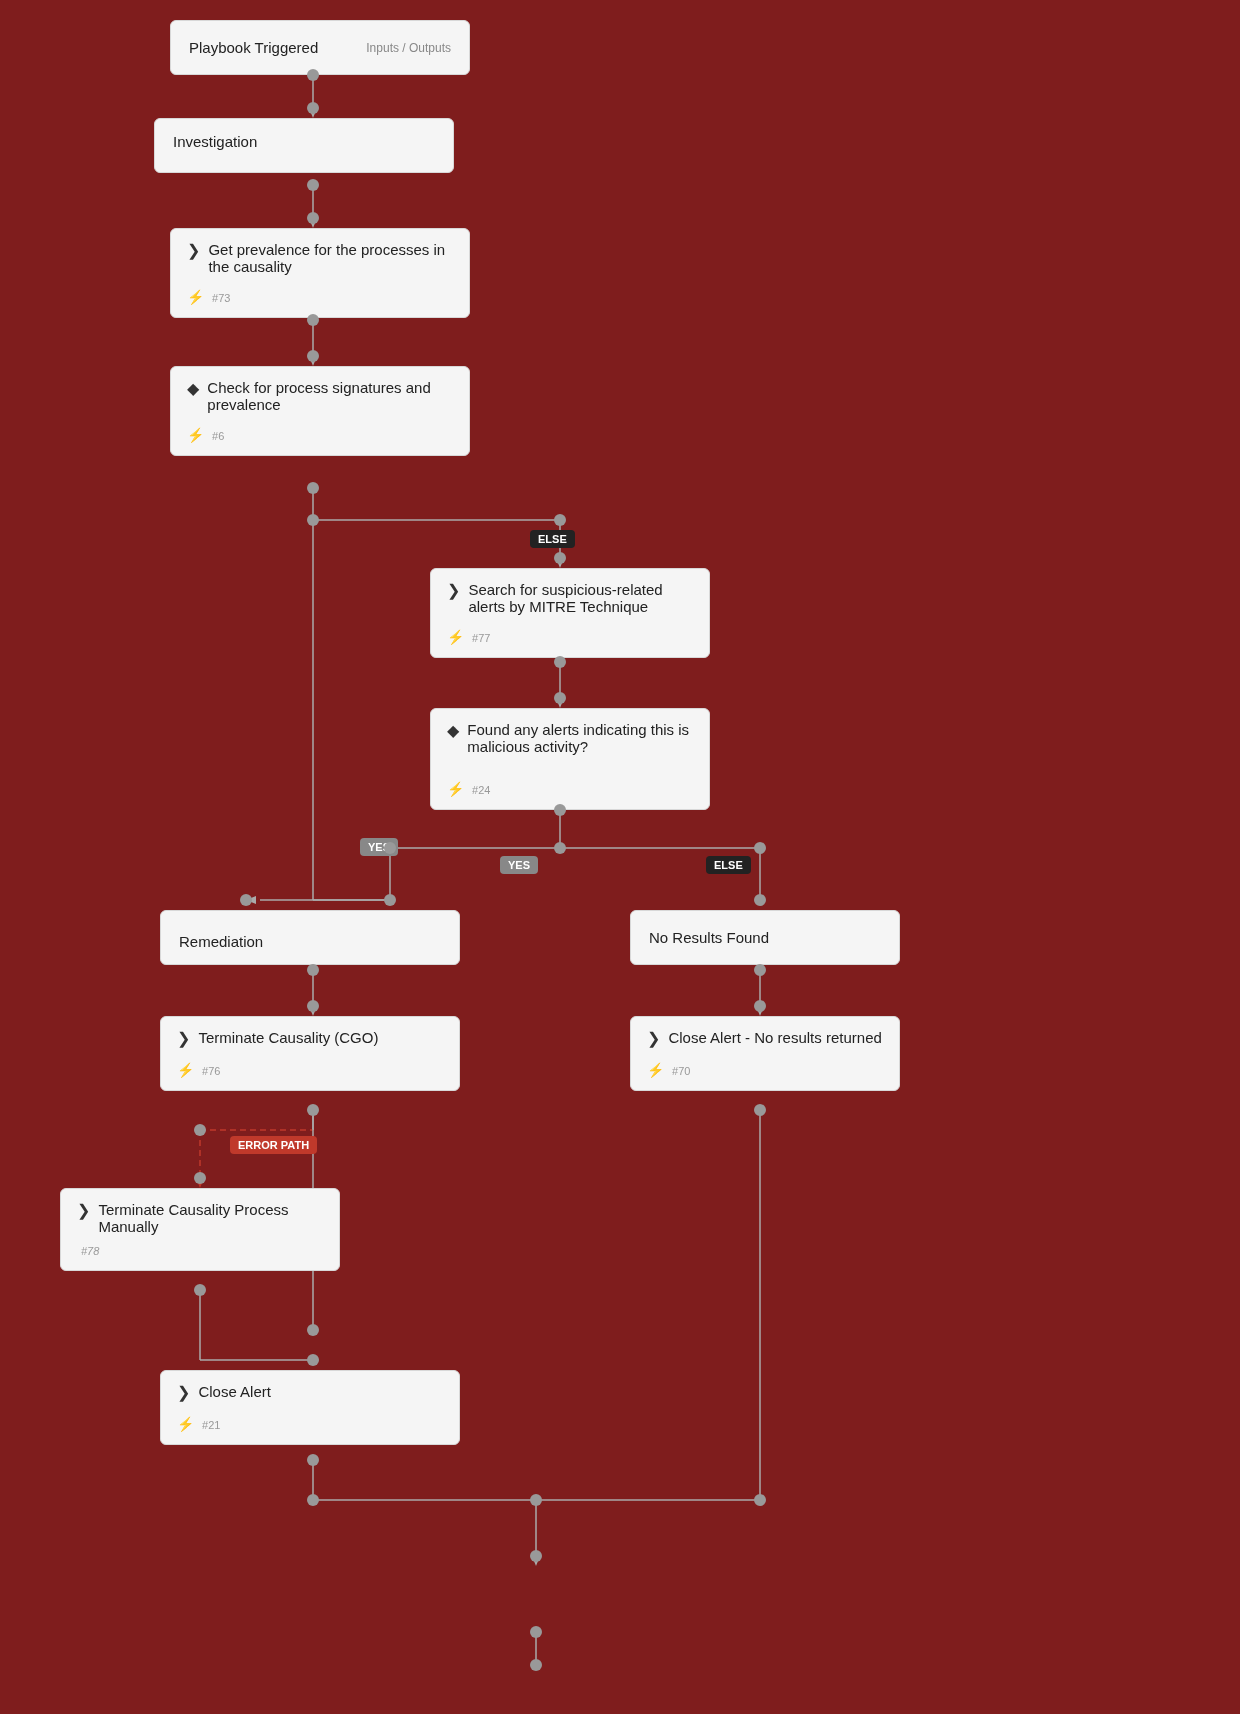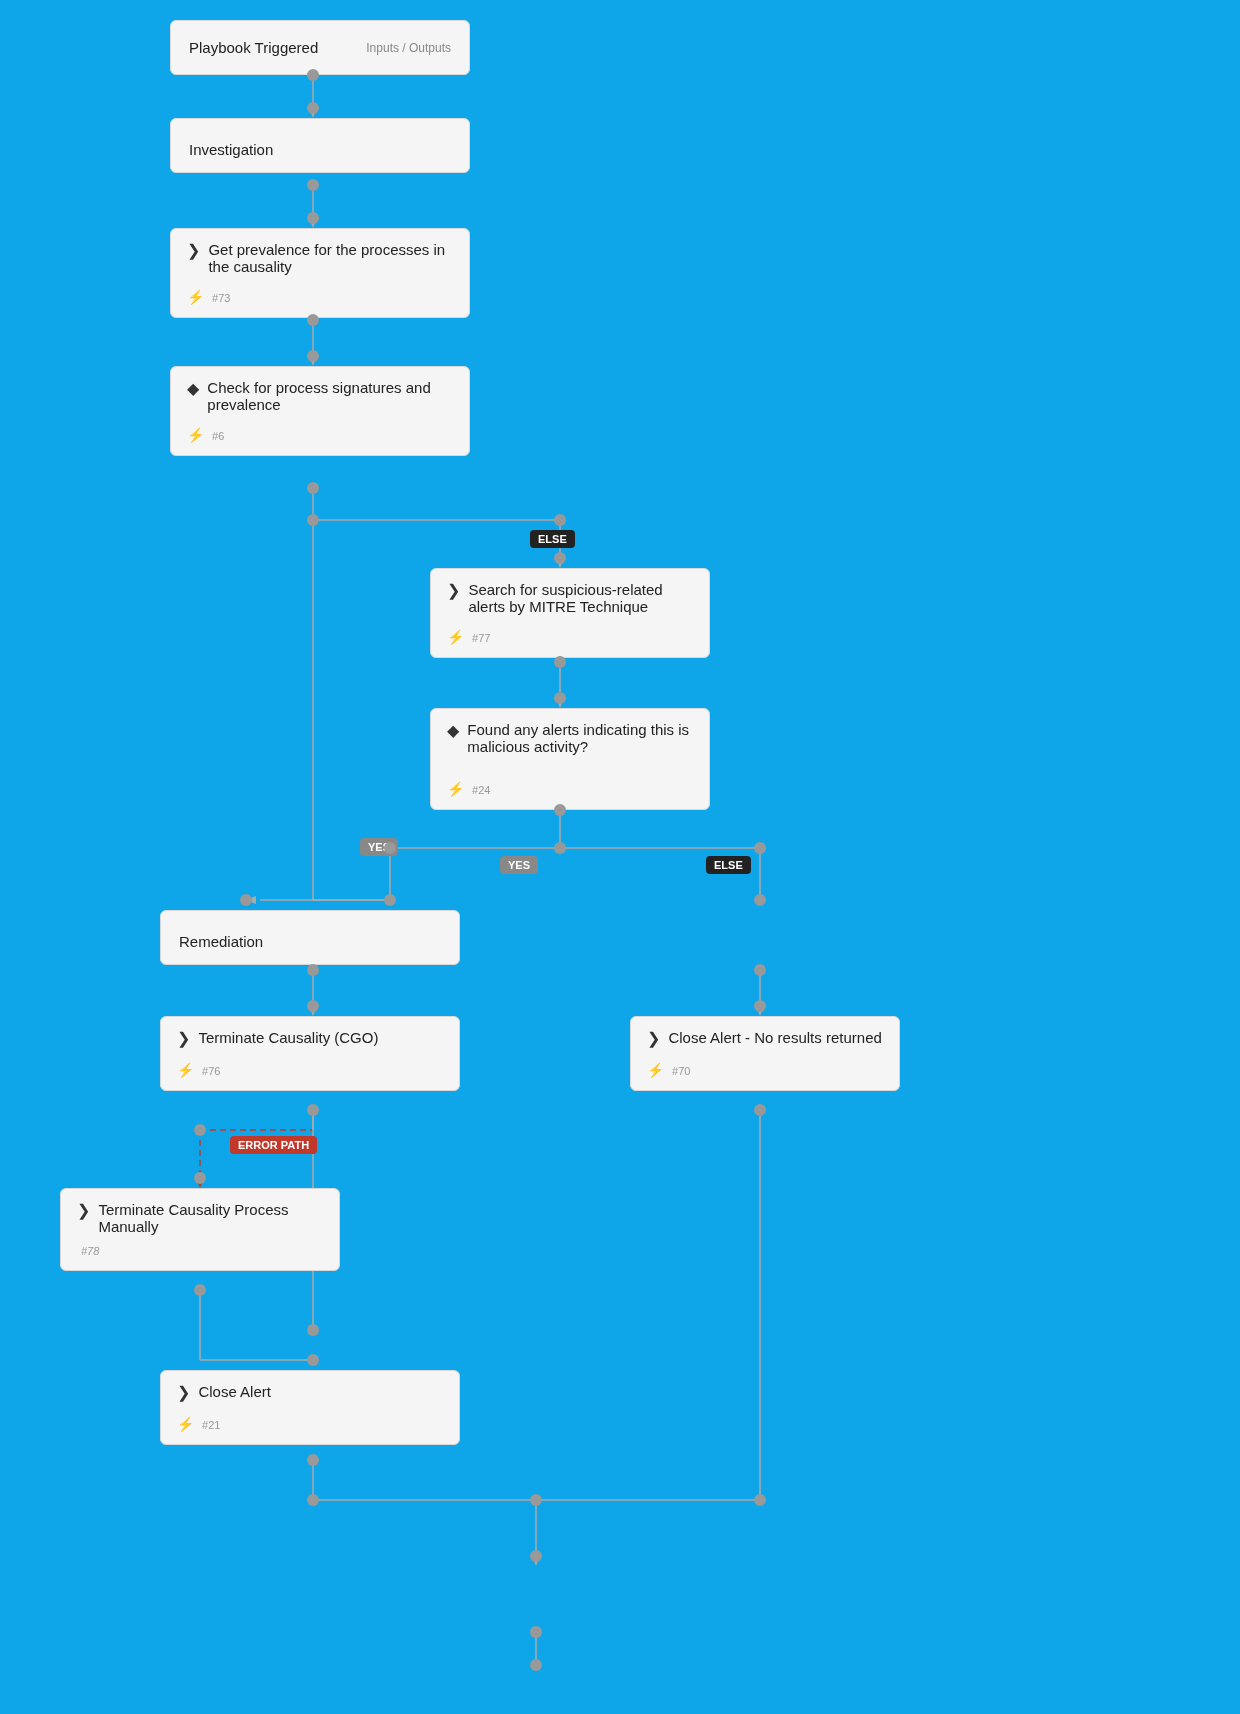--- a/index.html
+++ b/index.html
@@ -7,21 +7,21 @@
       background: #fff;
       font-family: -apple-system, BlinkMacSystemFont, 'Segoe UI', sans-serif;
       font-size: 13px;
       color: #333;
       overflow-x: auto;
     }
     .canvas {
       position: relative;
       width: 1240px;
       min-height: 1714px;
-      background: #0ea5e9;
+      background: #7f1d1d;
     }
     .node {
       position: absolute;
       background: #f5f5f5;
       border: 1px solid #d8d8d8;
       border-radius: 6px;
       padding: 12px 16px;
     }
     .node-title {
       font-size: 15px;
@@ -143,21 +143,21 @@
   </svg>
 
   <div class="node" style="left:170px; top:20px; width:300px; min-height:55px; display:flex; align-items:center; justify-content:space-between; padding:14px 18px;">
     <span class="node-title">Playbook Triggered</span>
     <span style="color:#888; font-size:12px;">Inputs / Outputs</span>
   </div>
 
   <div class="connector-dot" style="left:313px; top:75px;"></div>
   <div class="connector-dot" style="left:313px; top:108px;"></div>
 
-  <div class="node" style="left:170px; top:118px; width:300px; min-height:55px; display:flex; align-items:flex-end; padding:14px 18px;">
+  <div class="node" style="left:154px; top:118px; width:300px; min-height:55px; display:flex; align-items:flex-start; padding:14px 18px;">
     <span class="node-title">Investigation</span>
   </div>
   <div class="connector-dot" style="left:313px; top:185px;"></div>
   <div class="connector-dot" style="left:313px; top:218px;"></div>
 
   <div class="node" style="left:170px; top:228px; width:300px; padding:12px 16px;">
     <div class="node-row">
       <span class="node-icon" style="color:#333; font-size:16px;">❯</span>
       <div>
         <div class="node-title">Get prevalence for the processes in the causality</div>
@@ -231,20 +231,23 @@
   <div class="connector-dot" style="left:390px; top:900px;"></div>
   <div class="connector-dot" style="left:760px; top:900px;"></div>
   <div class="connector-dot" style="left:246px; top:900px;"></div>
 
   <div class="node" style="left:160px; top:910px; width:300px; min-height:55px; display:flex; align-items:flex-end; padding:14px 18px;">
     <span class="node-title">Remediation</span>
   </div>
   <div class="connector-dot" style="left:313px; top:970px;"></div>
   <div class="connector-dot" style="left:313px; top:1006px;"></div>
 
+  <div class="node" style="left:630px; top:910px; width:270px; min-height:55px; display:flex; align-items:center; padding:14px 18px;">
+    <span class="node-title">No Results Found</span>
+  </div>
   <div class="connector-dot" style="left:760px; top:970px;"></div>
   <div class="connector-dot" style="left:760px; top:1006px;"></div>
 
   <div class="node" style="left:160px; top:1016px; width:300px; padding:12px 16px;">
     <div class="node-row">
       <span class="node-icon" style="color:#333; font-size:16px;">❯</span>
       <div>
         <div class="node-title">Terminate Causality (CGO)</div>
       </div>
     </div>

